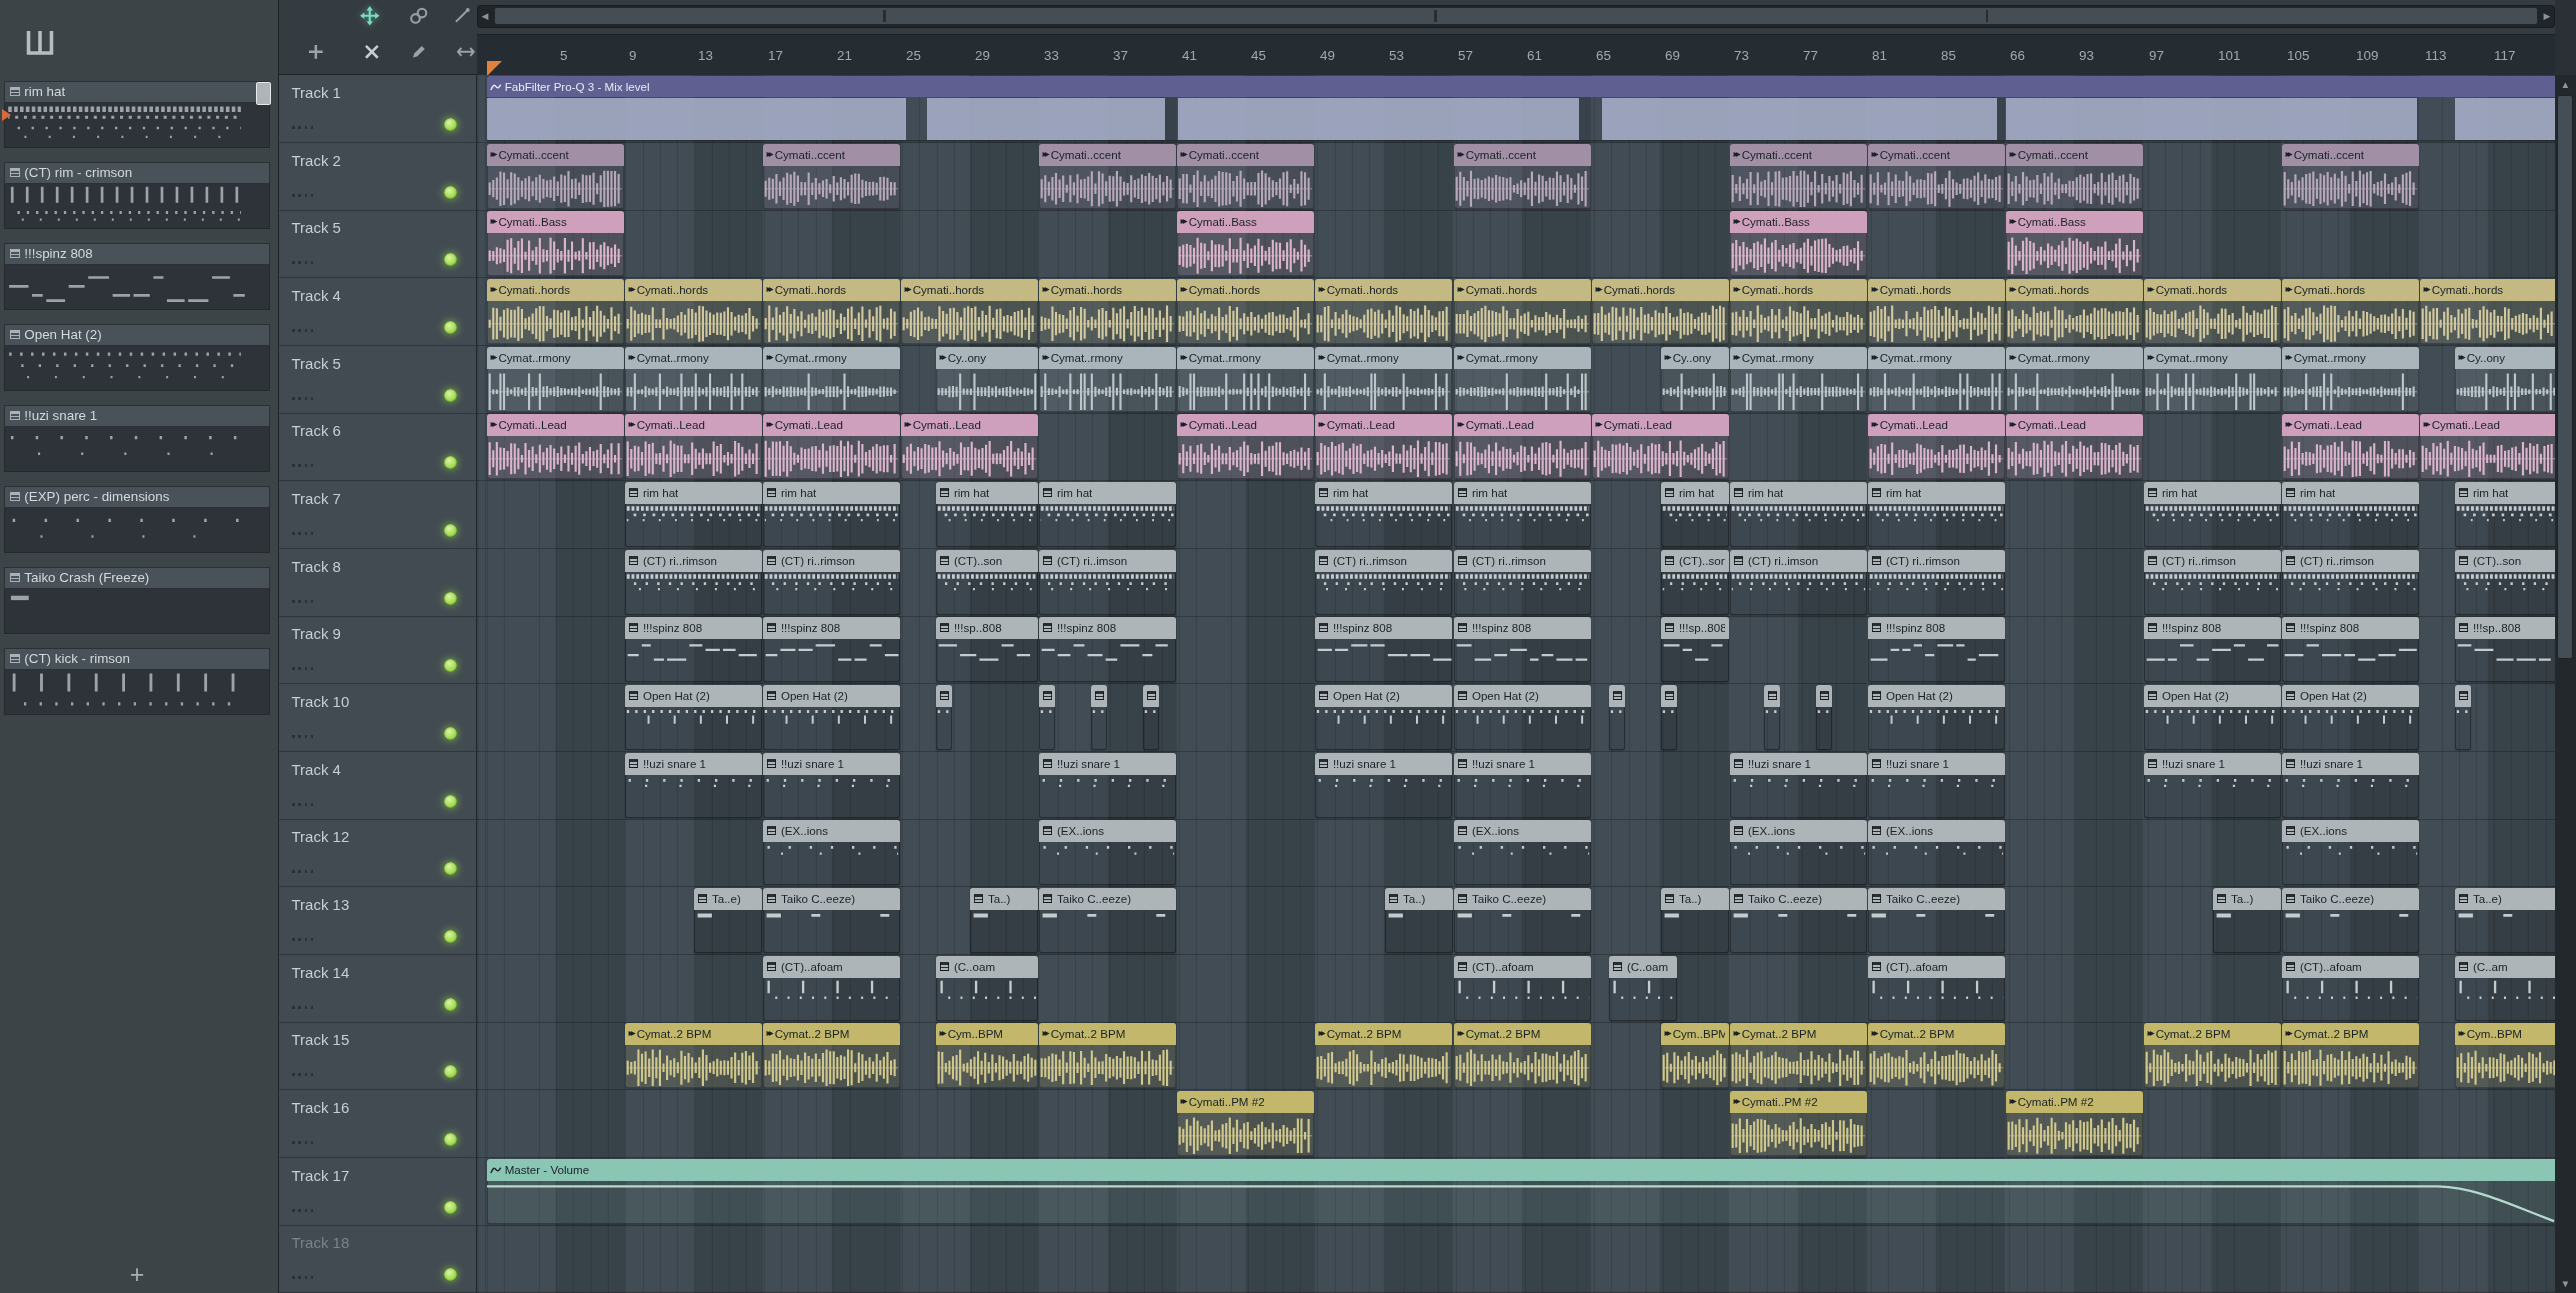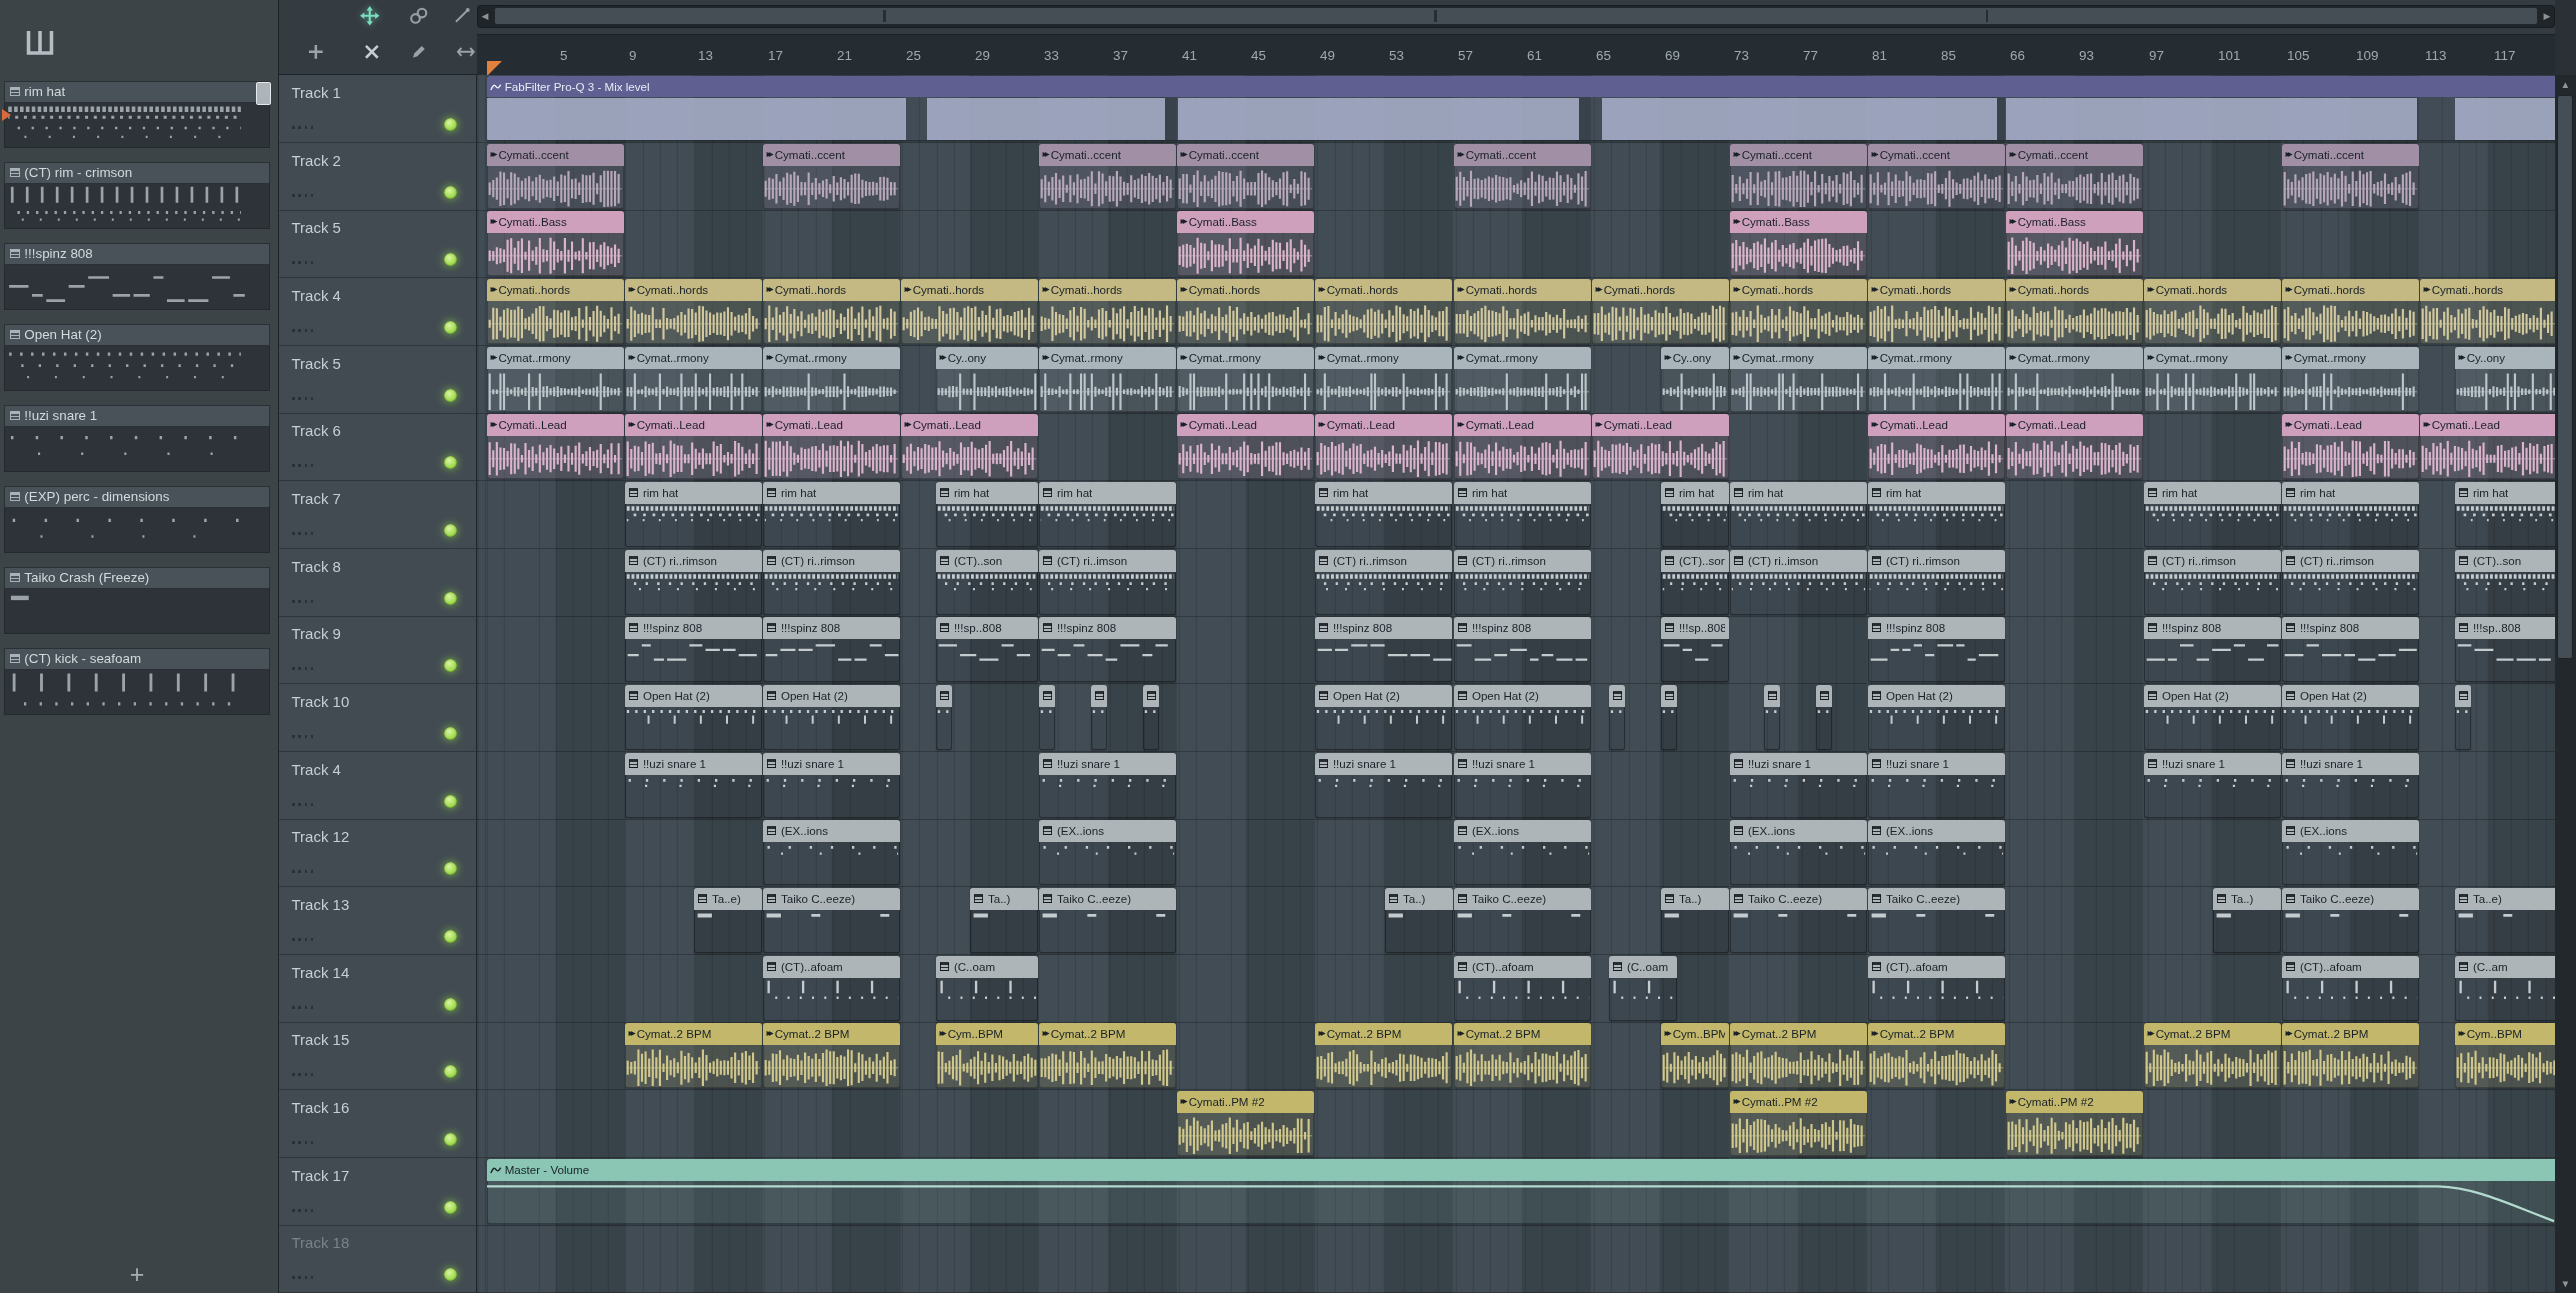--- a/index.html
+++ b/index.html
@@ -151,21 +151,21 @@
             <span class="ic-pat light"></span>
             <span>Taiko Crash (Freeze)</span>
           </div>
   <div class="ppreview"><svg width="240" height="41" viewBox="0 0 268 46">
               <line x1="6" y1="10" x2="26" y2="10" stroke="#9ba3a9" stroke-width="5"></line>
             </svg></div>
         </div>
         <div class="pitem">
           <div class="plabel">
             <span class="ic-pat light"></span>
-            <span>(CT) kick - seafoam</span>
+            <span>(CT) kick - rimson</span>
           </div>
   <div class="ppreview"><svg width="240" height="41" viewBox="0 0 268 46">
               <line x1="8" y1="14" x2="264" y2="14" stroke="#9ba3a9" stroke-width="20" stroke-dasharray="3.2 27.5" stroke-dashoffset="0"></line>
               <line x1="8" y1="38" x2="264" y2="38" stroke="#9ba3a9" stroke-width="3.4" stroke-dasharray="2.6 15" stroke-dashoffset="5"></line>
             </svg></div>
         </div>
       </div>
     <span id="play-cursor"></span>
     <div id="picker-scroll-thumb"></div>
     <div id="picker-add">+</div>

